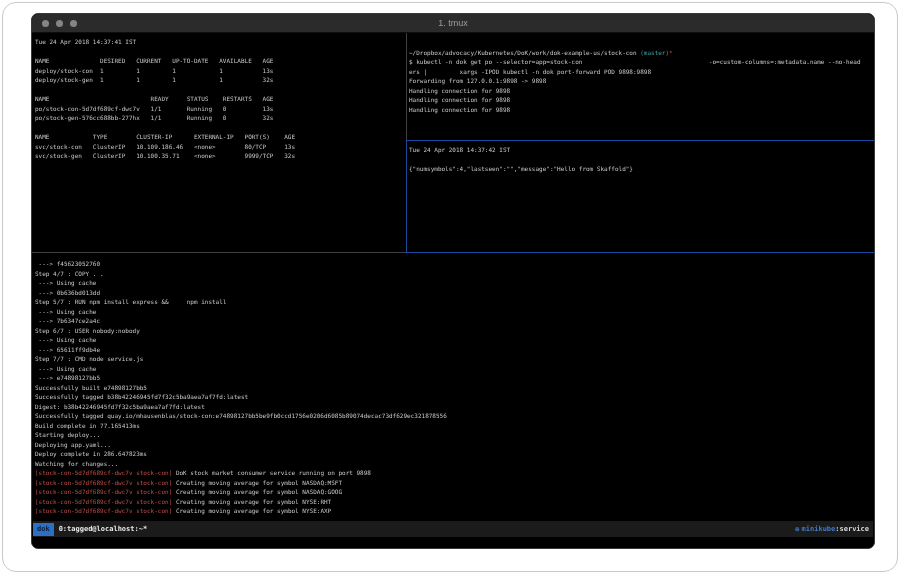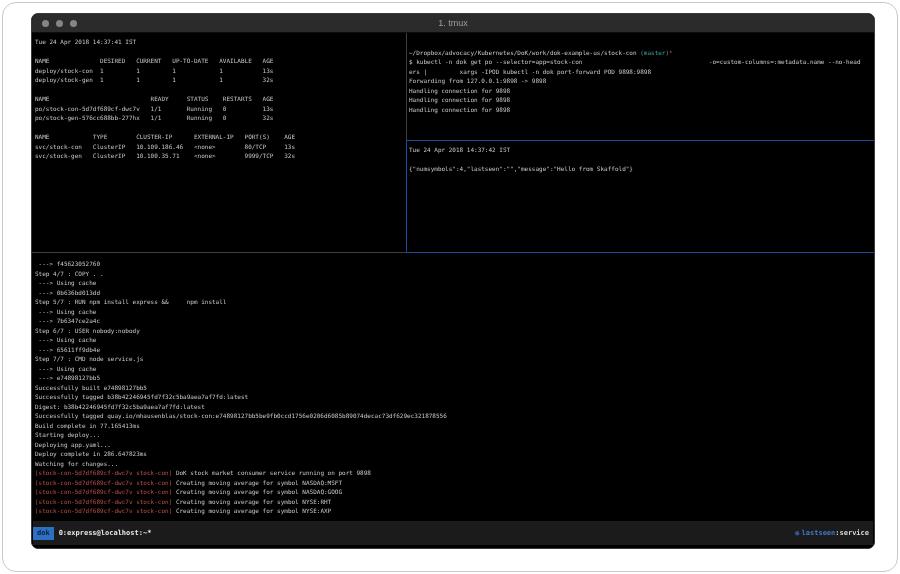--- a/index.html
+++ b/index.html
@@ -39,21 +39,21 @@
 
   .divider { position:absolute; background:#3f3f3f; }
   .divider.active { background:#1a4c9e; }
   .v-top    { left:374px; top:0;     width:1px;   height:107px; }
   .v-bottom { left:374px; top:107px; width:1px;   height:112px; }
   .h-mid    { left:375px; top:107px; right:0;     height:1px; }
   .h-main-left  { left:0;     top:219px; width:374px; height:1px; }
   .h-main-right { left:374px; top:219px; right:0;     height:1px; }
 
   .statusbar {
-    position:absolute; left:1px; right:1px; top:488px; height:24px;
+    position:absolute; left:1px; right:1px; top:488px; height:16px;
     background:#1b1b1b; display:flex; align-items:center;
     font-family:"DejaVu Sans Mono","Liberation Mono",monospace; font-size:7px; font-weight:bold;
   }
   .session-badge { background:#2d6fc2; color:#0a1f3d; padding:0 4px; height:13px; line-height:13px; }
   .win-label { color:#e8e8e8; padding-left:5px; }
   .status-right { margin-left:auto; padding-right:4px; display:flex; align-items:center; }
   .k8s-icon { color:#4079c9; font-size:8px; padding-right:2px; }
   .kube-context { color:#4079c9; }
   .kube-namespace { color:#dadada; }
 </style>
@@ -138,23 +138,23 @@
         </div>
 
       <div class="divider v-top"></div>
       <div class="divider active v-bottom"></div>
       <div class="divider active h-mid"></div>
       <div class="divider h-main-left"></div>
       <div class="divider active h-main-right"></div>
 
       <div class="statusbar">
         <span class="session-badge">dok</span>
-        <span class="win-label">0:express@localhost:~*</span>
+        <span class="win-label">0:tagged@localhost:~*</span>
         <span class="status-right">
           <span class="k8s-icon">☸</span>
-          <span class="kube-context">lastseen</span>
+          <span class="kube-context">minikube</span>
           <span class="kube-namespace">:service</span>
         </span>
       </div>
 
     </div>
   </div>
 </div>
 
 </body></html>

